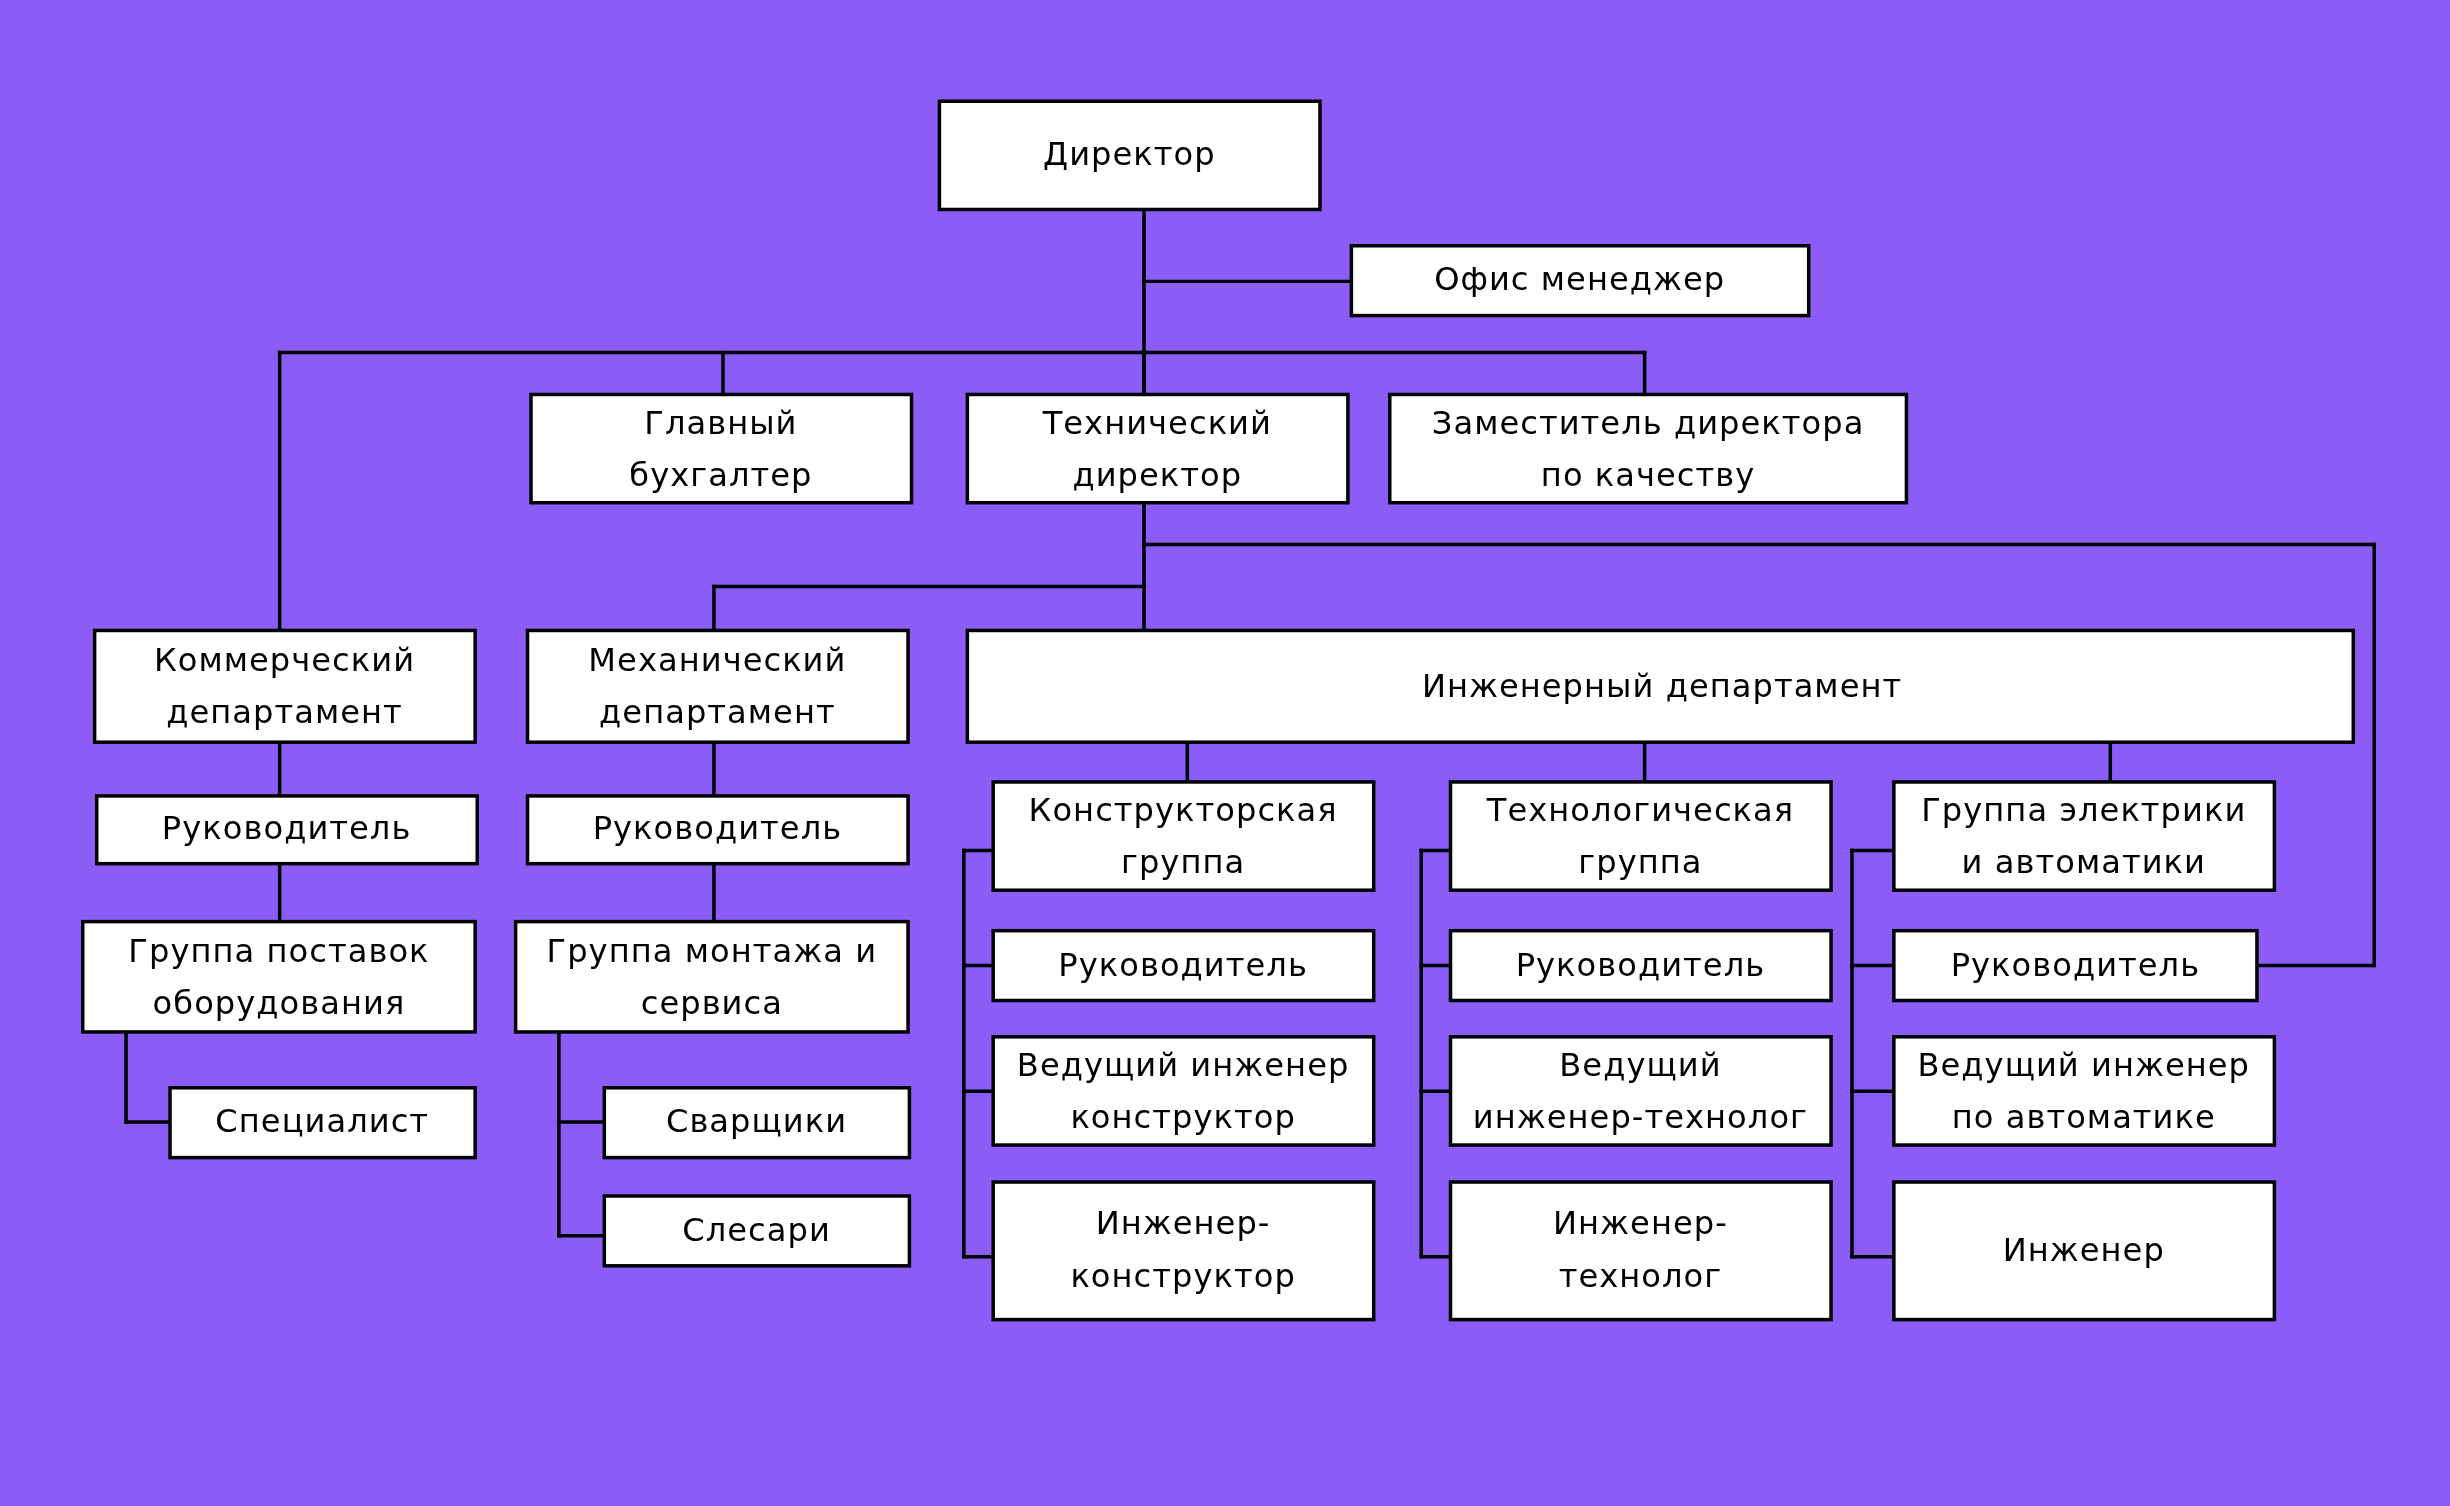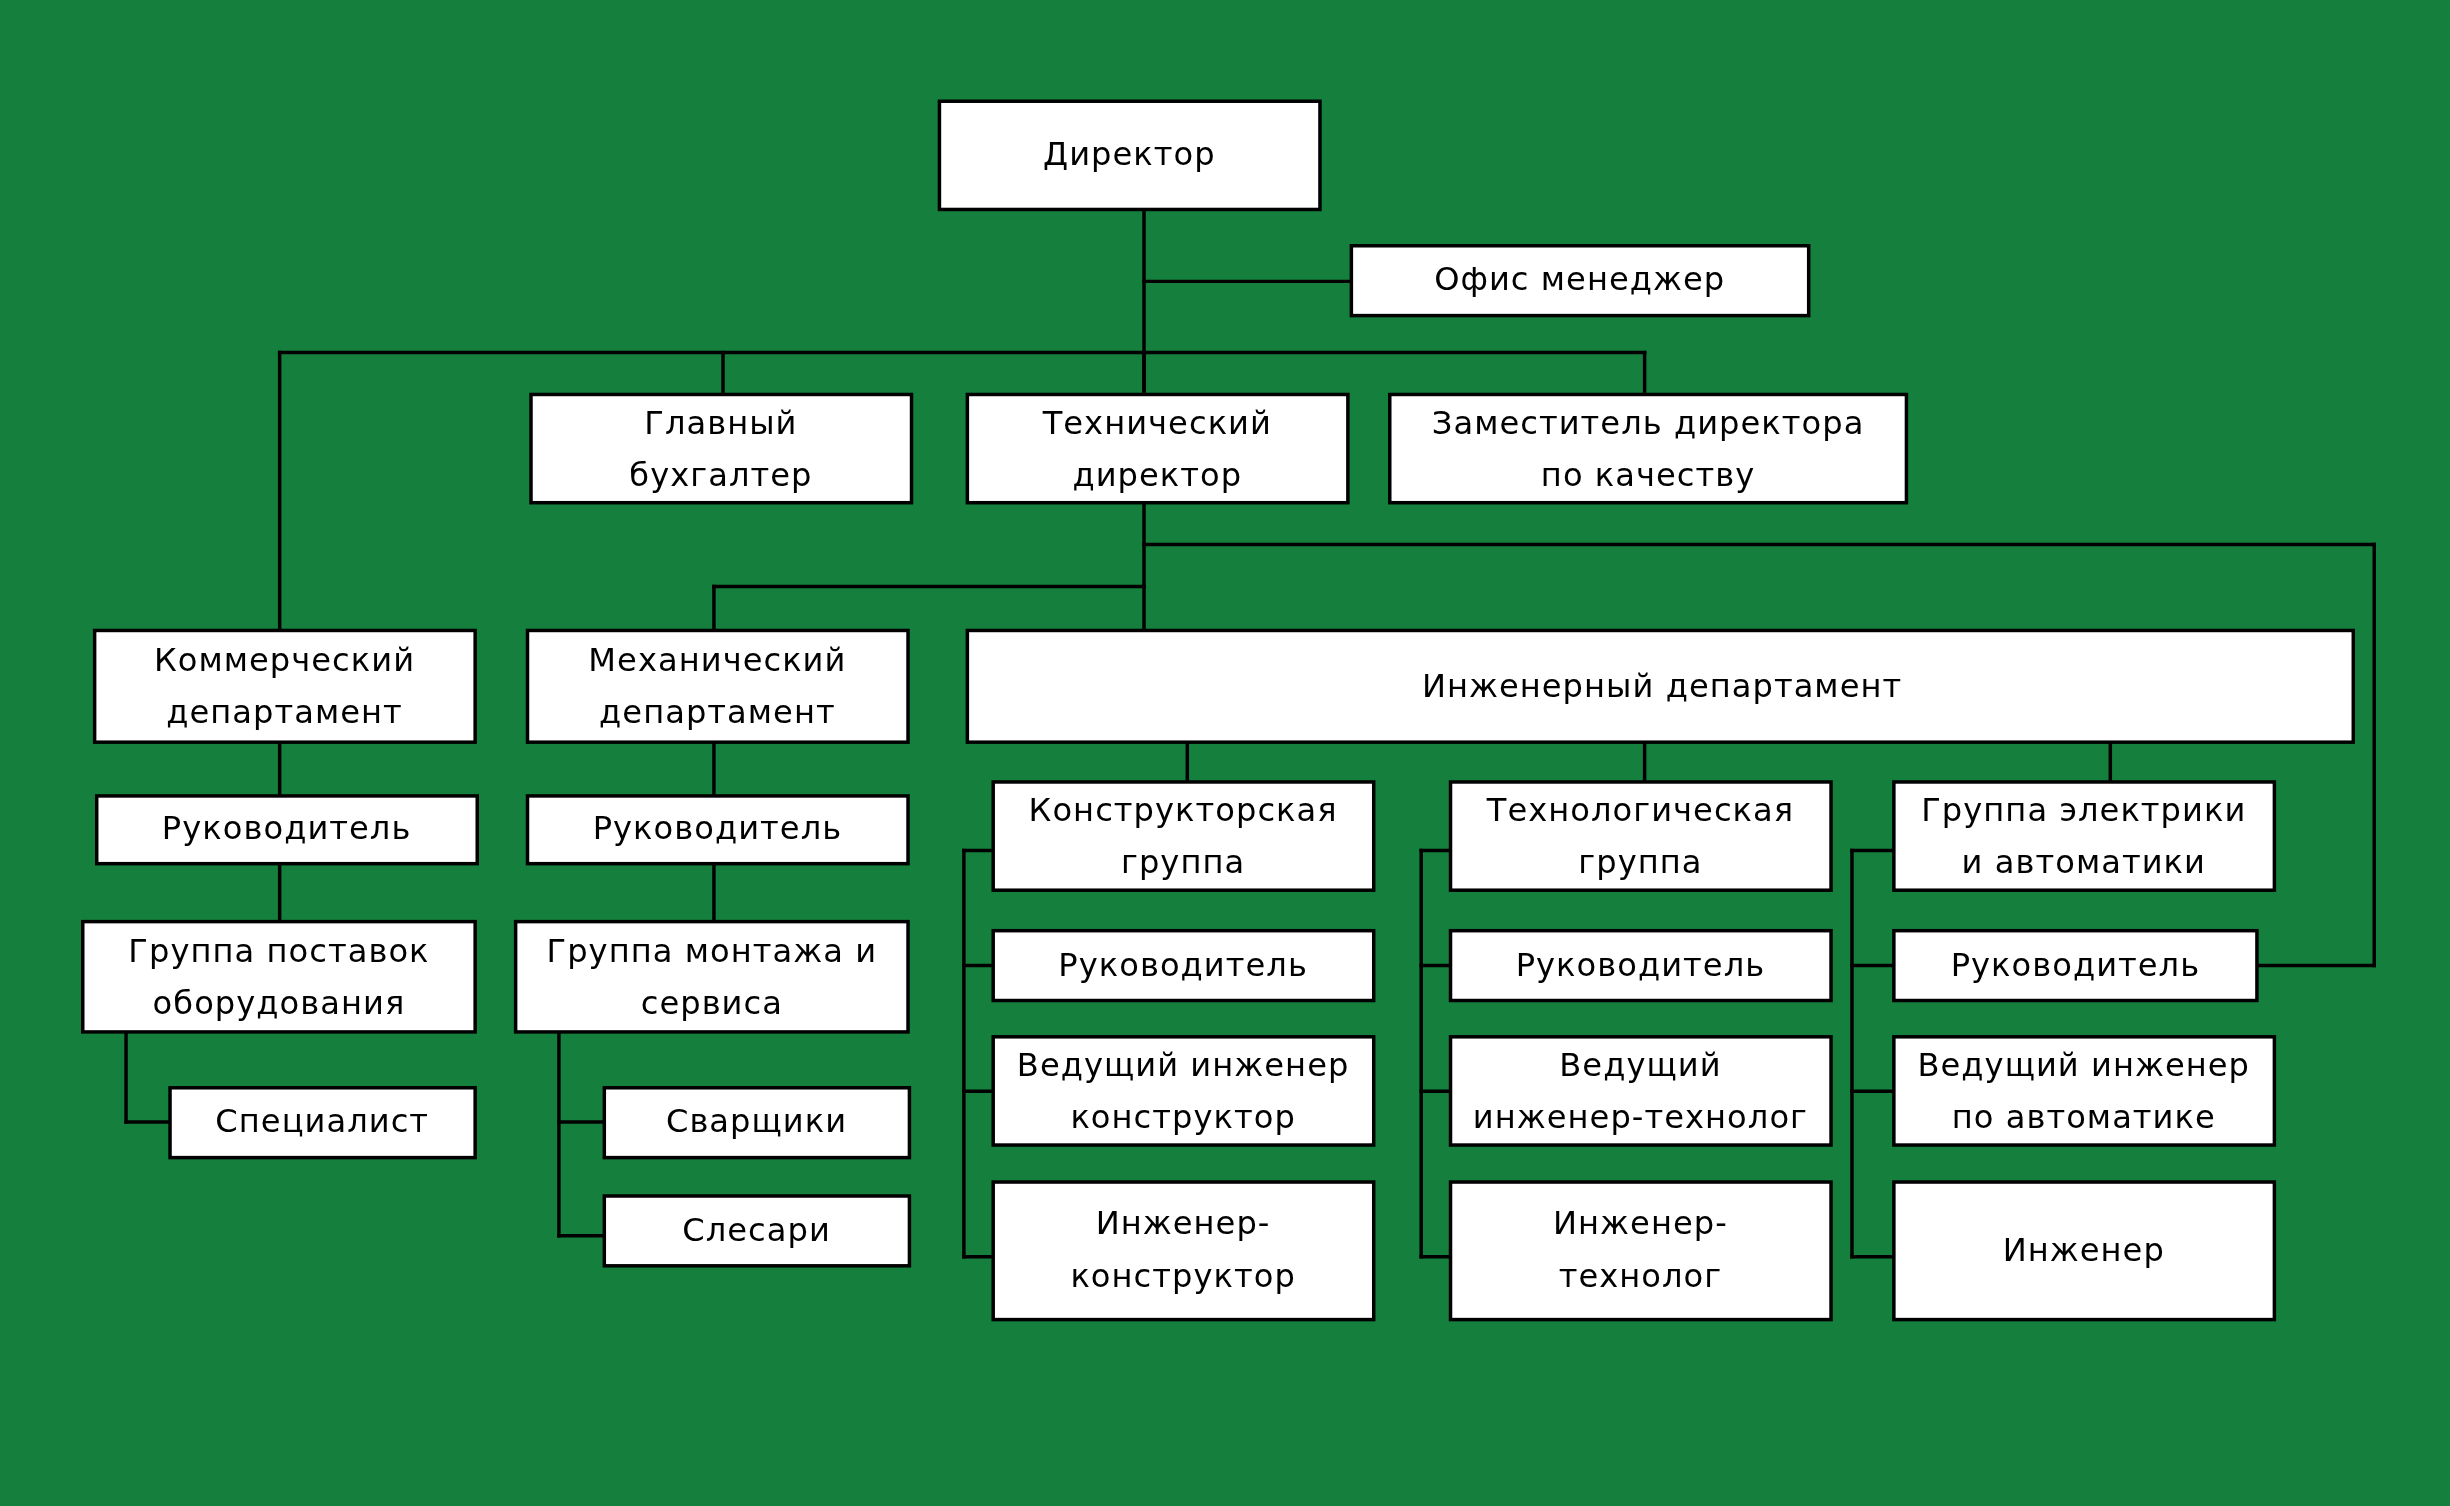--- a/index.html
+++ b/index.html
@@ -4,21 +4,21 @@
 <style>
   html, body {
     margin: 0;
     padding: 0;
     background: #ffffff;
   }
   #chart-root {
     position: relative;
     width: 2450px;
     height: 1506px;
-    background: #15803d;
+    background: #8b5cf6;
     overflow: hidden;
     font-family: "DejaVu Sans", sans-serif;
   }
   svg#org-svg {
     position: absolute;
     top: 0;
     left: 0;
     width: 2450px;
     height: 1506px;
     display: block;

